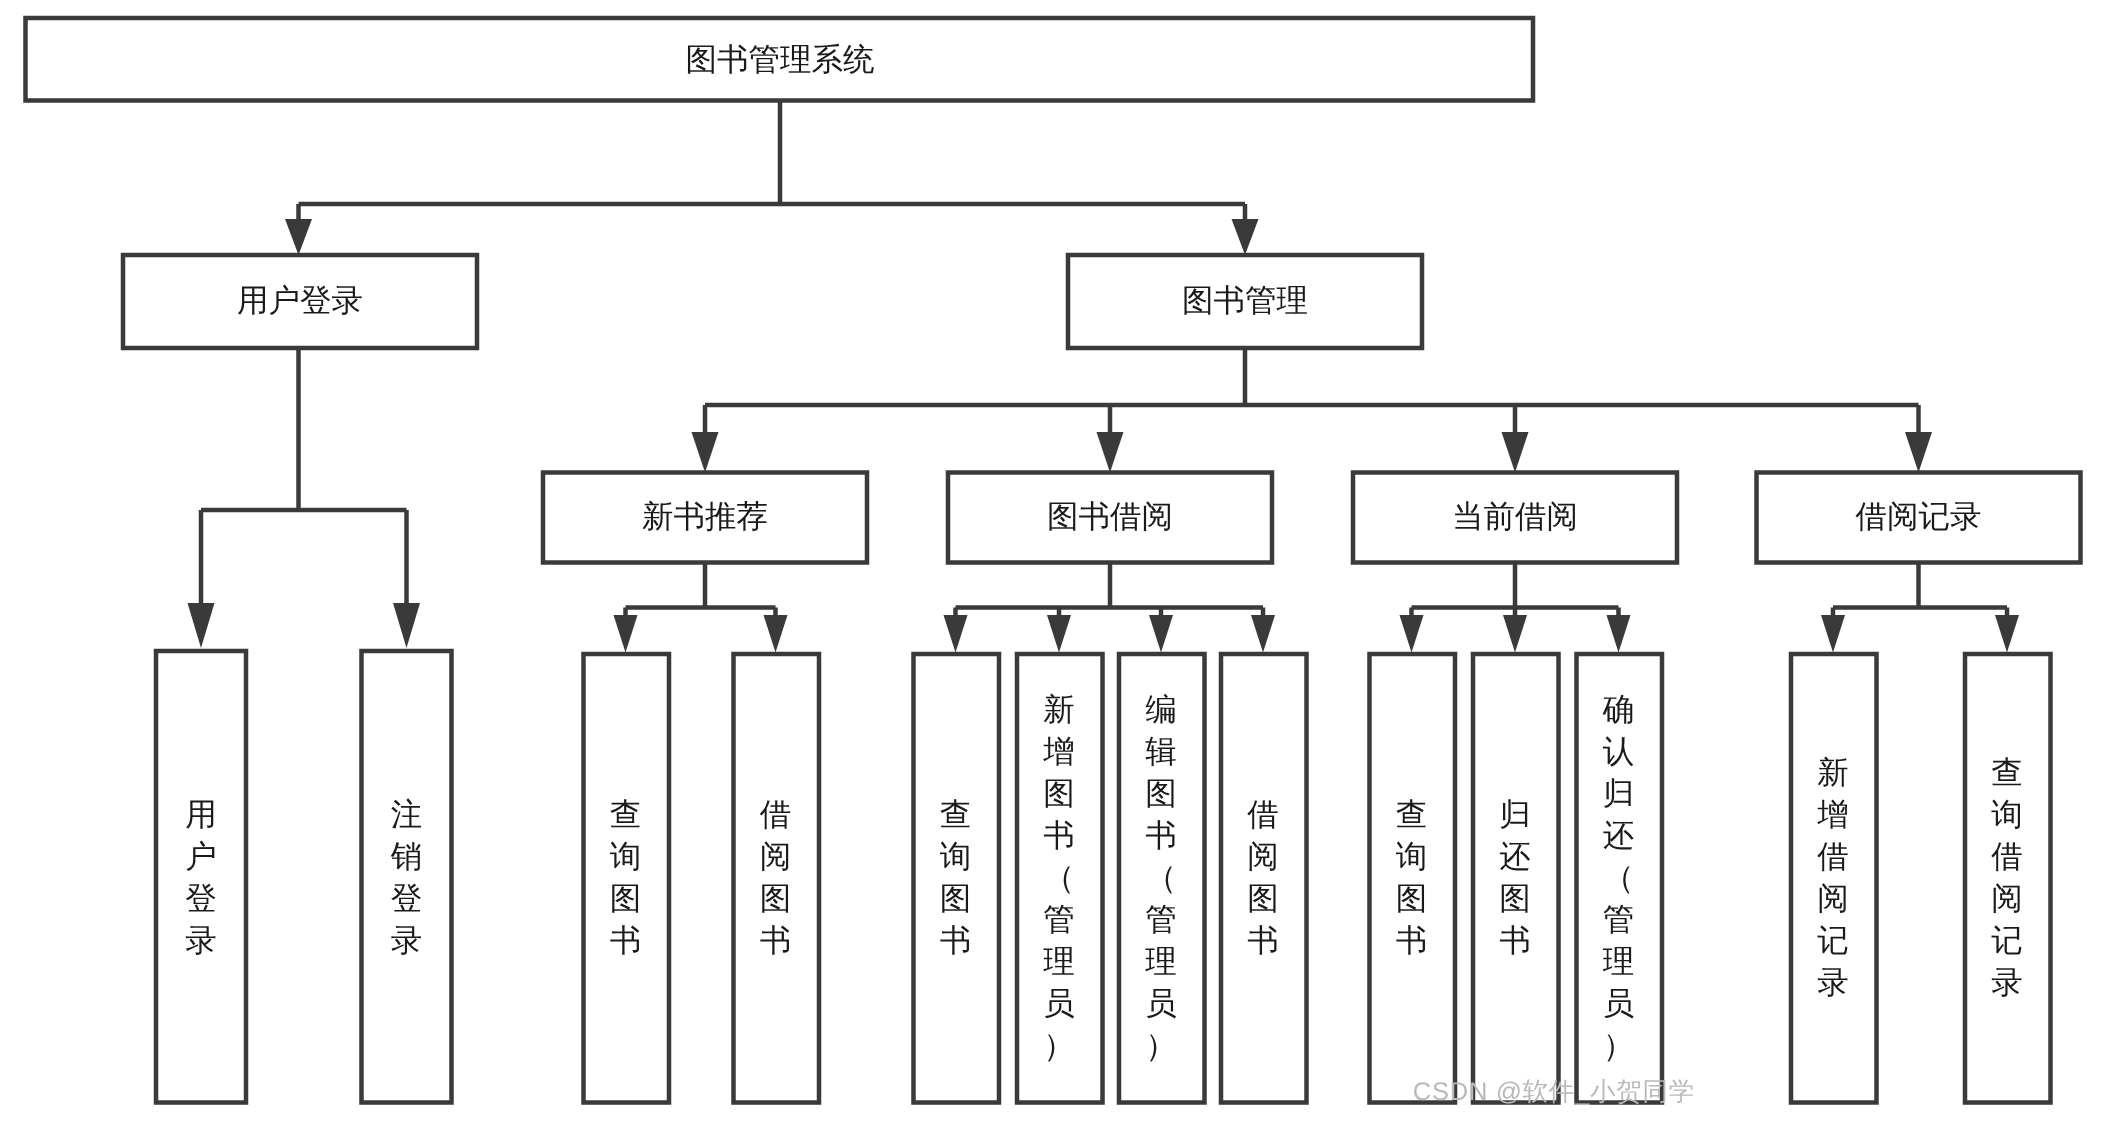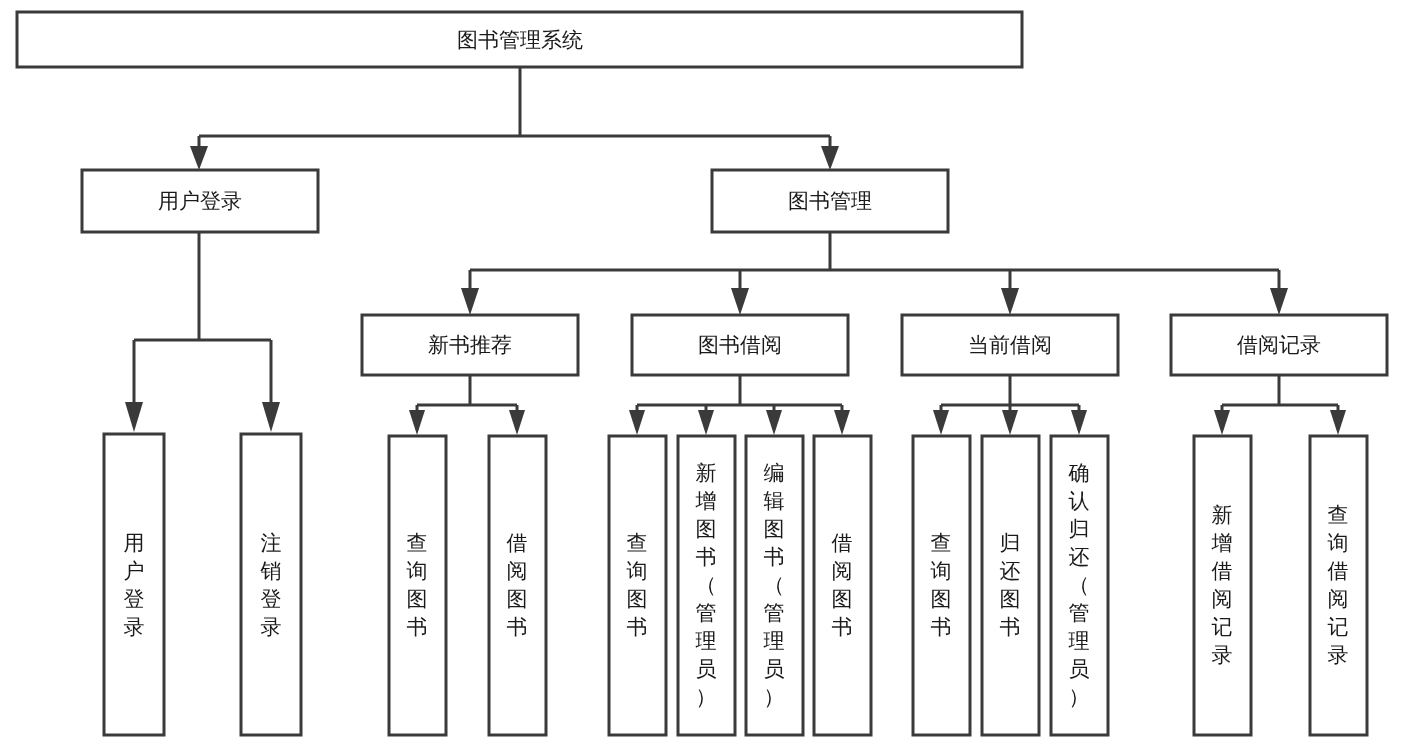--- a/index.html
+++ b/index.html
@@ -220,13 +220,14 @@
     <g>
       <rect class="node-box" x="1194" y="436" width="57" height="299"></rect>
       <text class="node-label-vertical"><tspan x="1222" y="522">新</tspan><tspan x="1222" y="550">增</tspan><tspan x="1222" y="578">借</tspan><tspan x="1222" y="606">阅</tspan><tspan x="1222" y="634">记</tspan><tspan x="1222" y="662">录</tspan></text>
     </g>
     <g>
       <rect class="node-box" x="1310" y="436" width="57" height="299"></rect>
       <text class="node-label-vertical"><tspan x="1338" y="522">查</tspan><tspan x="1338" y="550">询</tspan><tspan x="1338" y="578">借</tspan><tspan x="1338" y="606">阅</tspan><tspan x="1338" y="634">记</tspan><tspan x="1338" y="662">录</tspan></text>
     </g>
   </svg>
 
+  <div class="watermark">CSDN @软件_小贺同学</div>
 </div>
 
 </body></html>

